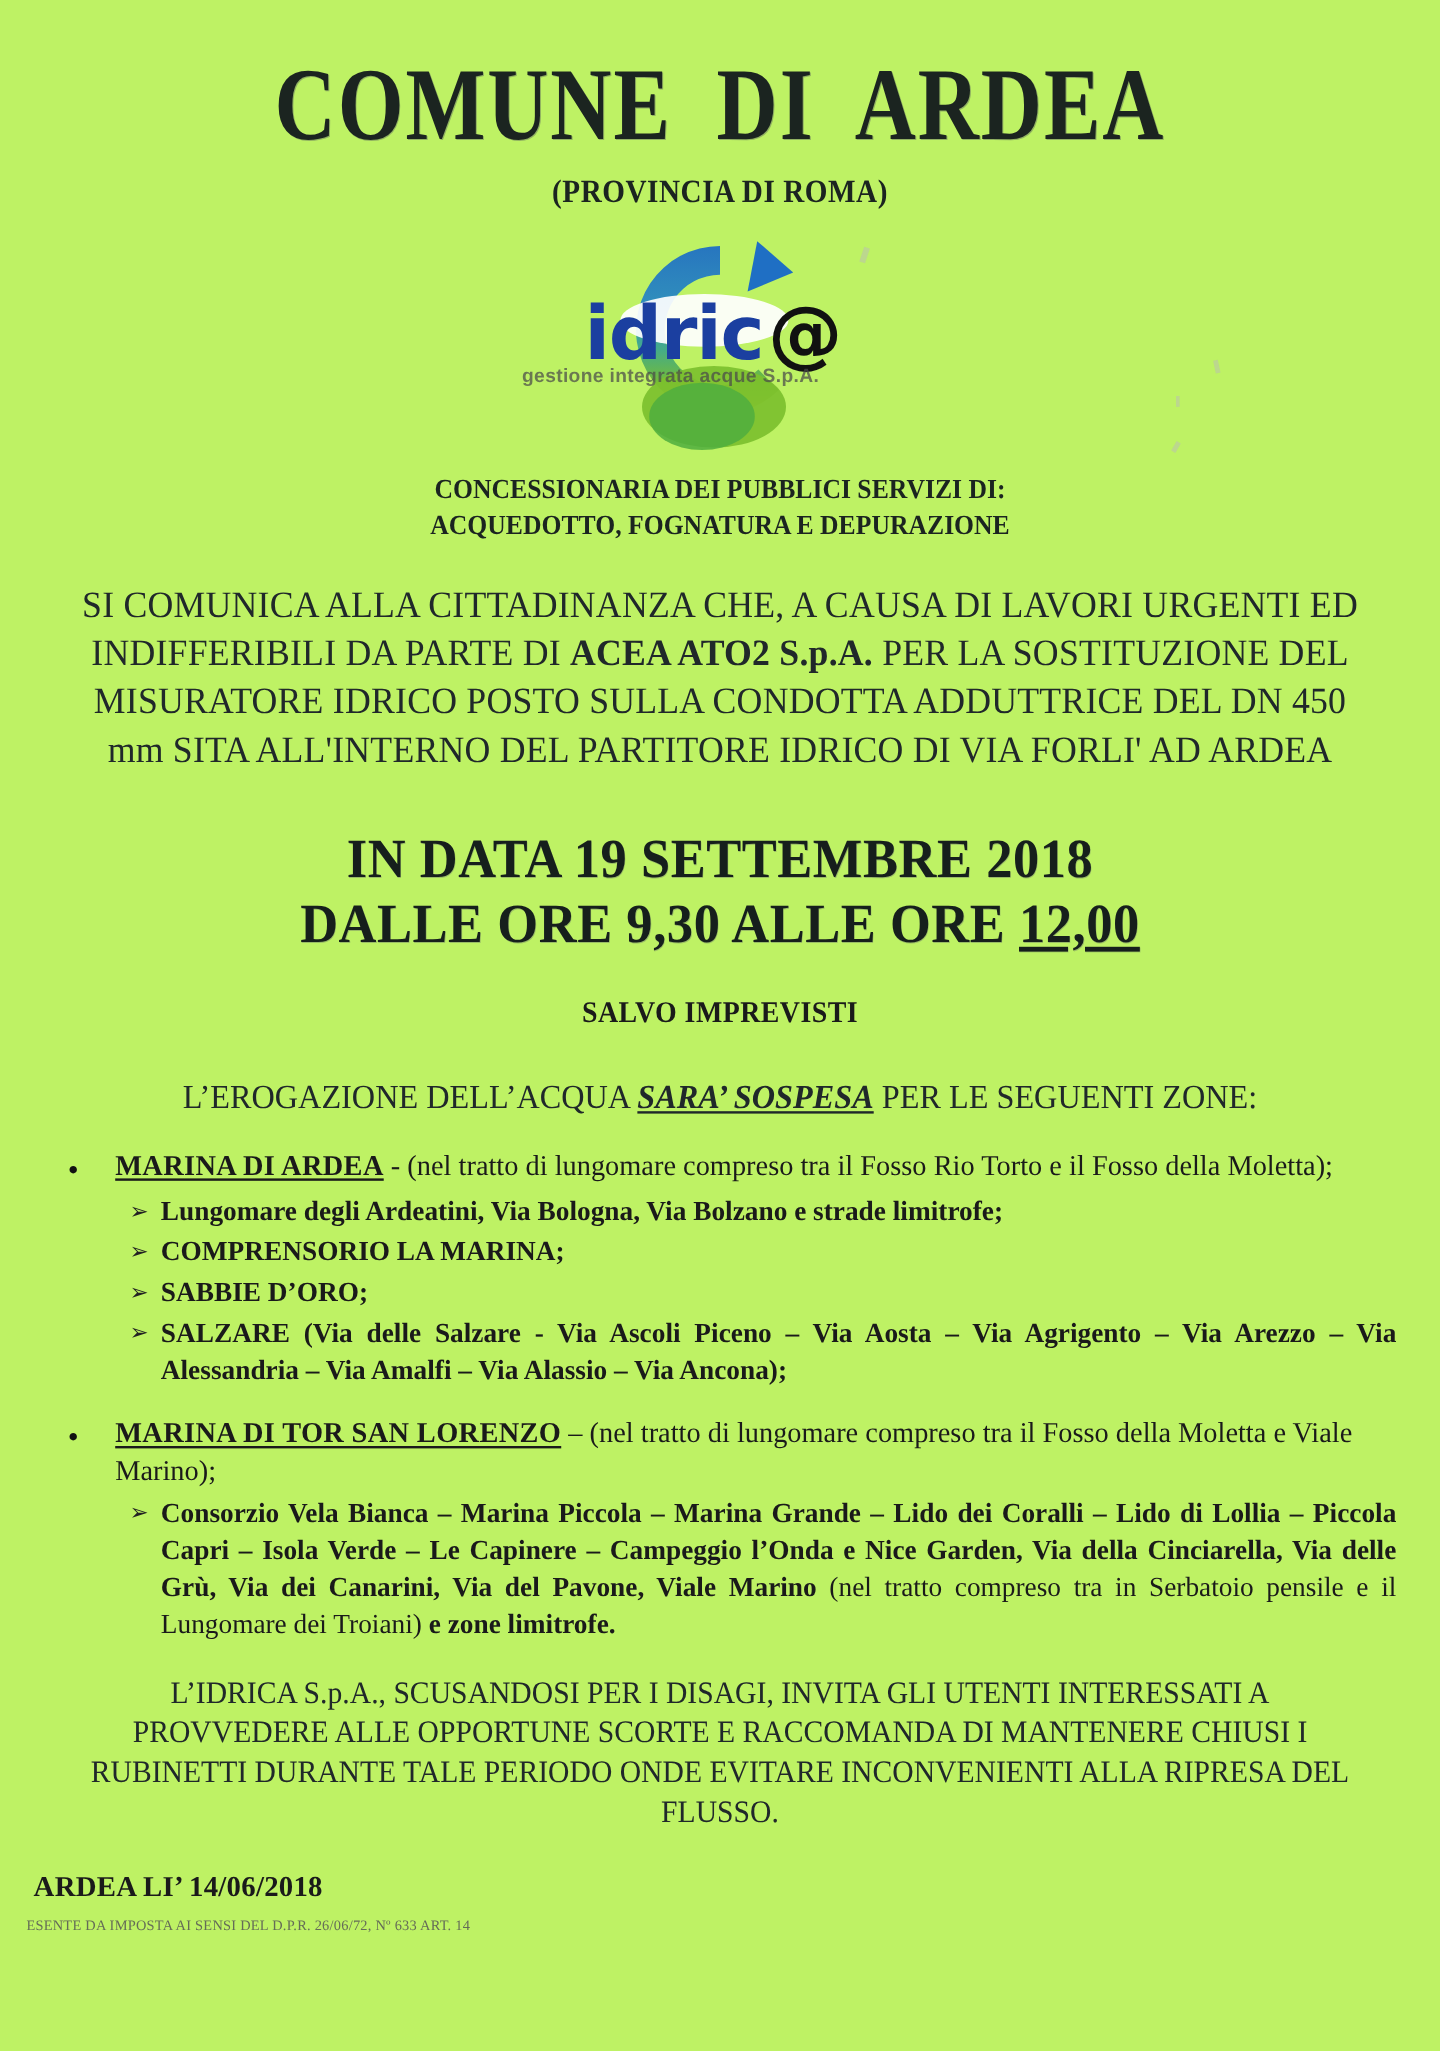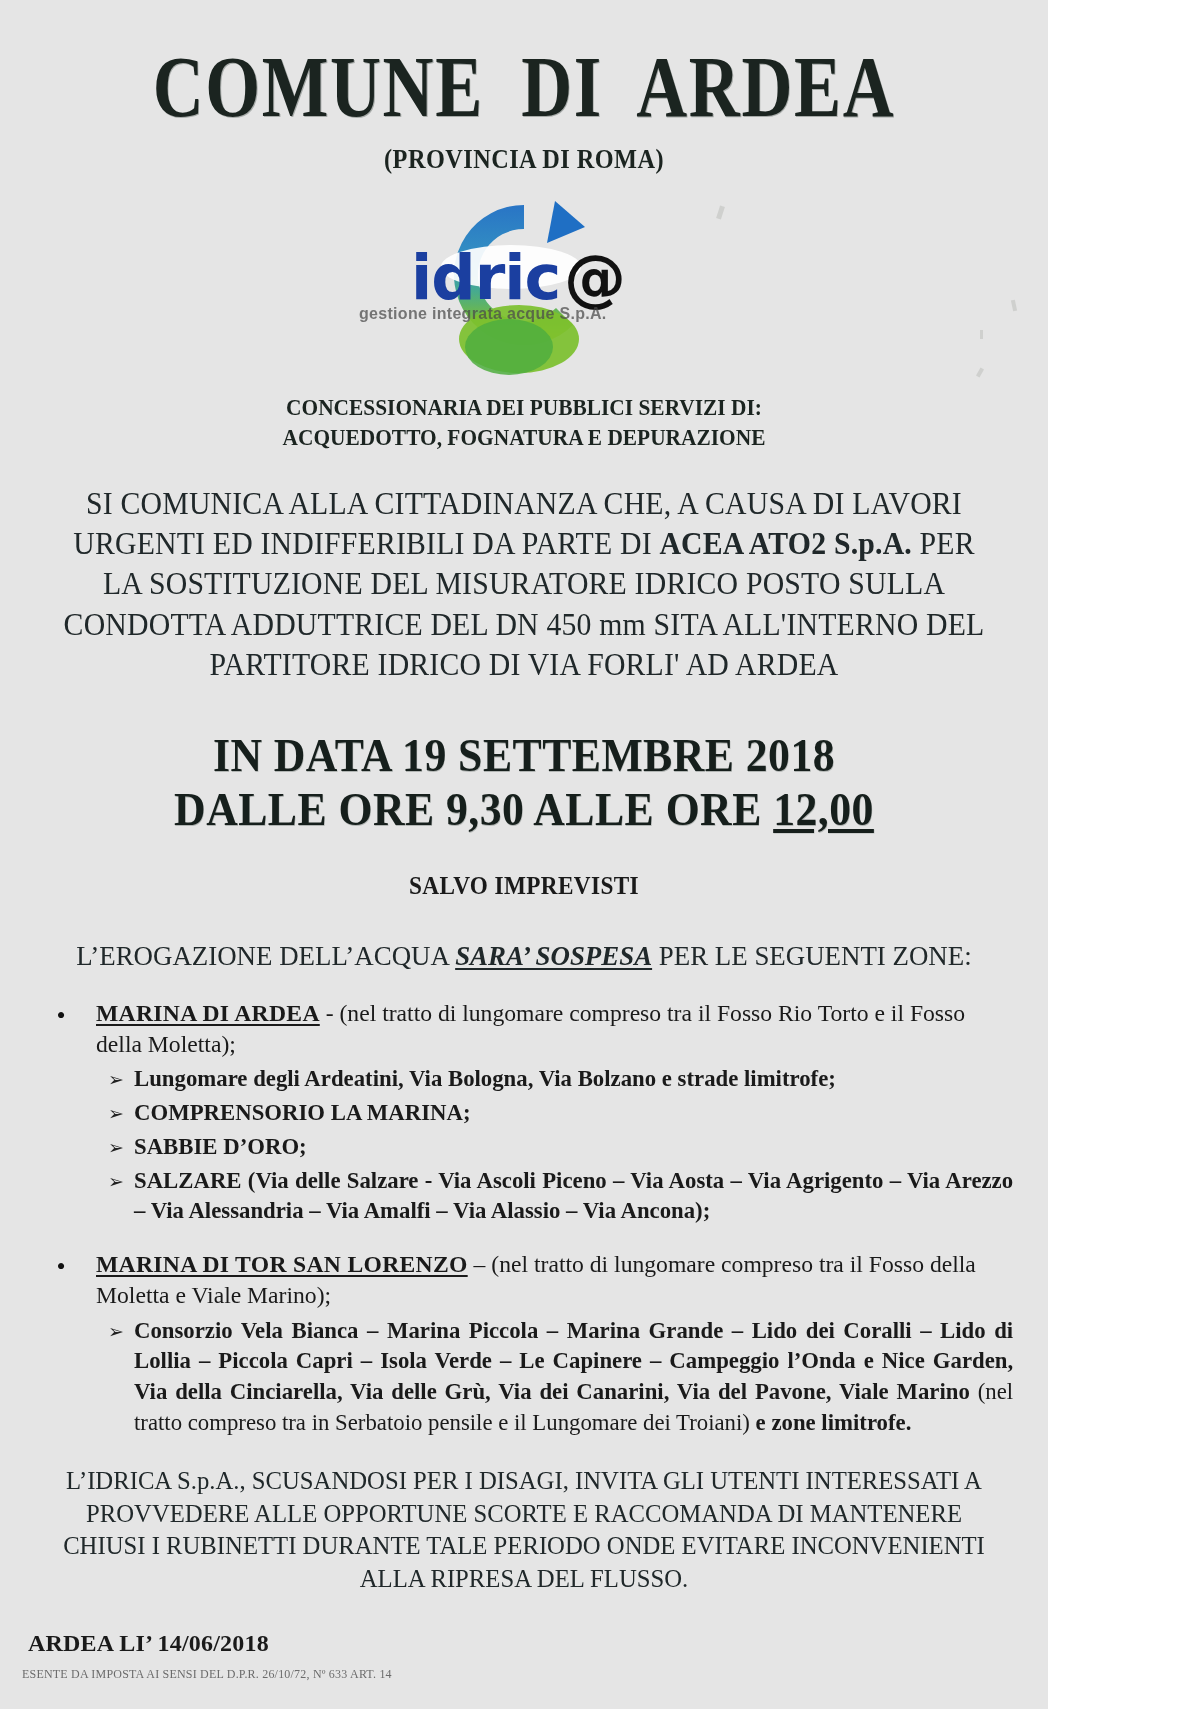--- a/index.html
+++ b/index.html
@@ -10,24 +10,24 @@
   body {
     width: 1200px;
     height: 1709px;
     font-family: "Liberation Serif", "DejaVu Serif", serif;
     color: #1a1a1a;
     position: relative;
     overflow: hidden;
   }
 
   .page {
-    width: 1048px;
+    width: 1200px;
     height: 1709px;
     position: relative;
-    background: #e5e5e5;
+    background: #bef264;
     padding: 0;
     box-sizing: border-box;
   }
 
   
   .title {
     text-align: center;
     font-family: "Liberation Serif", "DejaVu Serif", serif;
     font-weight: bold;
     font-size: 86px;
@@ -328,20 +328,20 @@
           <span class="sub-text"><span>Consorzio Vela Bianca – Marina Piccola – Marina Grande – Lido dei Coralli – Lido di Lollia – Piccola Capri – Isola Verde – Le Capinere – Campeggio l’Onda e Nice Garden, Via della Cinciarella, Via delle Grù, Via dei Canarini, Via del Pavone, Viale Marino </span><span class="reg">(nel tratto compreso tra in Serbatoio pensile e il Lungomare dei Troiani)</span><span> e zone limitrofe.</span></span>
         </li>
       </ul>
     </div>
 
   </div>
 
   <div class="closing">L’IDRICA  S.p.A., SCUSANDOSI PER I DISAGI,  INVITA GLI UTENTI INTERESSATI A PROVVEDERE ALLE OPPORTUNE SCORTE E RACCOMANDA DI MANTENERE CHIUSI I RUBINETTI DURANTE TALE PERIODO ONDE EVITARE INCONVENIENTI ALLA RIPRESA DEL FLUSSO.</div>
 
   <div class="signdate">ARDEA LI’ 14/06/2018</div>
-  <div class="fineprint">ESENTE DA IMPOSTA AI SENSI DEL D.P.R. 26/10/72, Nº 633 ART. 14</div>
+  <div class="fineprint">ESENTE DA IMPOSTA AI SENSI DEL D.P.R. 26/06/72, Nº 633 ART. 14</div>
 
   <div class="speckle" style="left:718px; top:206px; width:5px; height:13px; transform:rotate(18deg);"></div>
   <div class="speckle" style="left:1012px; top:300px; width:4px; height:11px; transform:rotate(-12deg);"></div>
   <div class="speckle" style="left:980px; top:330px; width:3px; height:9px;"></div>
   <div class="speckle" style="left:978px; top:368px; width:4px; height:9px; transform:rotate(30deg);"></div>
 
 </div>
 
 </body></html>

